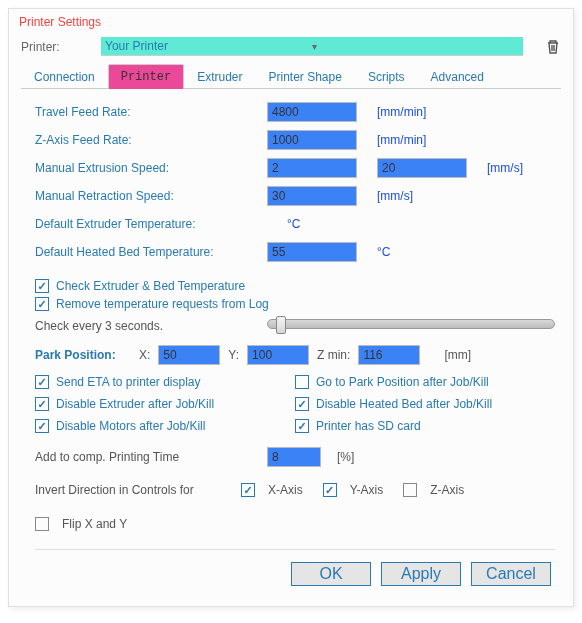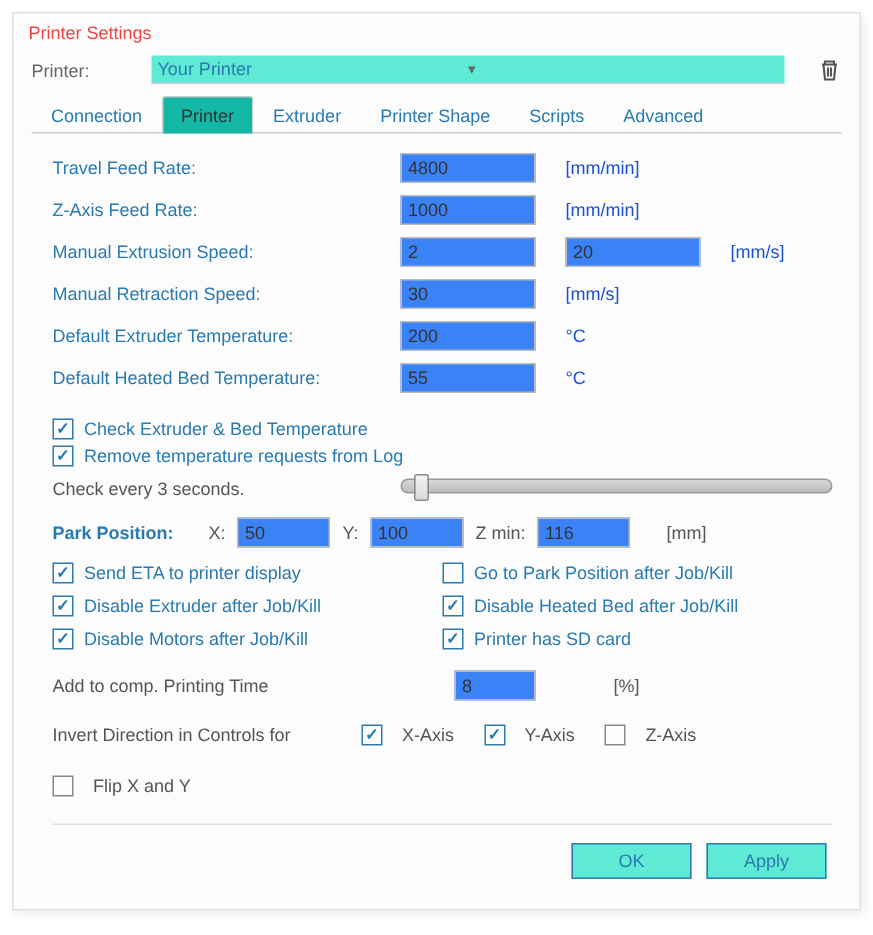--- a/index.html
+++ b/index.html
@@ -9,50 +9,50 @@
 .content { padding: 6px 12px 12px 12px; }
 .printer-row { display: flex; align-items: center; gap: 8px; margin-bottom: 8px; }
 .printer-label { color: #666; width: 72px; }
 .combo { flex: 1; display: flex; align-items: center; border-bottom: 1px solid #ccc; padding: 2px 4px; color: #2a7ab0; background: #5eead4; }
 .combo span { flex: 1; }
 .chevron { font-size: 10px; color: #666; }
 .trash { width: 16px; height: 16px; margin-left: 14px; }
 .trash svg { stroke: #555; fill: none; stroke-width: 1.4; }
 .tabs { display: flex; border-bottom: 1px solid #ccc; margin-top: 6px; }
 .tab { padding: 5px 12px; color: #2a7ab0; cursor: pointer; border: 1px solid transparent; border-bottom: none; margin-bottom: -1px; }
-.tab.active { color: #333; border-color: #ccc; background: #14b8a6; border-radius: 2px 2px 0 0; }
+.tab.active { color: #333; border-color: #ccc; background: #ec4899; border-radius: 2px 2px 0 0; font-family: Liberation Mono, monospace; }
 .panel { padding: 12px 6px 6px 14px; }
 .row { display: flex; align-items: center; margin-bottom: 6px; min-height: 22px; }
 .lbl { color: #2a7ab0; width: 232px; }
 .inp { width: 90px; height: 20px; border: 1px solid #bbb; padding: 1px 4px; font-size: 12px; color: #333; background: #3b82f6; }
 .unit { margin-left: 20px; color: #1d4ed8; }
 .gap { height: 10px; }
 .chk-row { display: flex; align-items: center; margin-bottom: 4px; color: #2a7ab0; }
 .chk { width: 14px; height: 14px; border: 1.5px solid #2a7ab0; margin-right: 7px; display: inline-flex; align-items: center; justify-content: center; font-size: 11px; color: #2a7ab0; line-height: 1; }
 .chk.plain { border-color: #888; color: #333; }
 .chk.checked::after { content: "✓"; font-weight: bold; }
 .slider-row { display: flex; margin: 8px 0 12px 0; }
 .slider-label { color: #555; width: 232px; }
 .slider-track { flex: 1; height: 10px; background: linear-gradient(#d8d8d8,#bcbcbc); border: 1px solid #999; border-radius: 5px; position: relative; }
 .slider-thumb { position: absolute; left: 8px; top: -4px; width: 10px; height: 18px; background: linear-gradient(#f4f4f4,#d8d8d8); border: 1px solid #888; border-radius: 2px; }
 .park-row { display: flex; align-items: center; gap: 8px; margin-bottom: 10px; color: #555; }
 .park-row .lbl2 { color: #2a7ab0; width: 96px; font-weight: bold; }
 .park-row .coord { color: #555; }
 .park-row .inp { width: 62px; }
 .two-col { display: flex; margin-bottom: 4px; }
 .two-col .col { width: 50%; display: flex; align-items: center; }
-.add-row { display: flex; align-items: center; margin: 10px 0 16px 0; color: #555; gap: 36px; }
+.add-row { display: flex; align-items: center; margin: 10px 0 16px 0; color: #555; }
 .add-row .albl { width: 232px; }
 .add-row .inp { width: 54px; }
 .invert-row { display: flex; align-items: center; gap: 20px; color: #555; margin-bottom: 18px; flex-wrap: wrap; }
 .invert-row .ilbl { width: 186px; }
 .invert-row .opt { display: flex; align-items: center; gap: 6px; }
 .hr { border-top: 1px solid #ddd; margin: 6px 0 12px 0; }
 .buttons { display: flex; justify-content: flex-end; gap: 10px; padding: 0 4px 2px 0; }
-.btn { width: 80px; height: 24px; border: 1px solid #2a7ab0; background: #5eead4; color: #2a7ab0; font-size: 12px; cursor: pointer; }
+.btn { width: 80px; height: 24px; border: 1px solid #2a7ab0; background: #e5e5e5; color: #2a7ab0; font-size: 16px; cursor: pointer; }
 </style>
 </head>
 <body>
 
 <div class="window">
   <div class="titlebar">Printer Settings</div>
   <div class="content">
 
     <div class="printer-row">
       <span class="printer-label">Printer:</span>
@@ -99,21 +99,20 @@
       </div>
 
       <div class="row">
         <span class="lbl">Manual Retraction Speed:</span>
         <input class="inp" value="30" style="">
         <span class="unit">[mm/s]</span>
       </div>
 
       <div class="row">
         <span class="lbl">Default Extruder Temperature:</span>
-        <input class="inp" value="200" style="">
         <span class="unit">°C</span>
       </div>
 
       <div class="row">
         <span class="lbl">Default Heated Bed Temperature:</span>
         <input class="inp" value="55" style="">
         <span class="unit">°C</span>
       </div>
 
       <div class="gap"></div>
@@ -200,17 +199,18 @@
             <span class="chk plain"></span>
             <span>Flip X and Y</span>
           </span>
       </div>
 
       <div class="hr"></div>
 
       <div class="buttons">
         <button class="btn">OK</button>
         <button class="btn">Apply</button>
+        <button class="btn">Cancel</button>
       </div>
 
     </div>
   </div>
 </div>
 
 </body></html>

